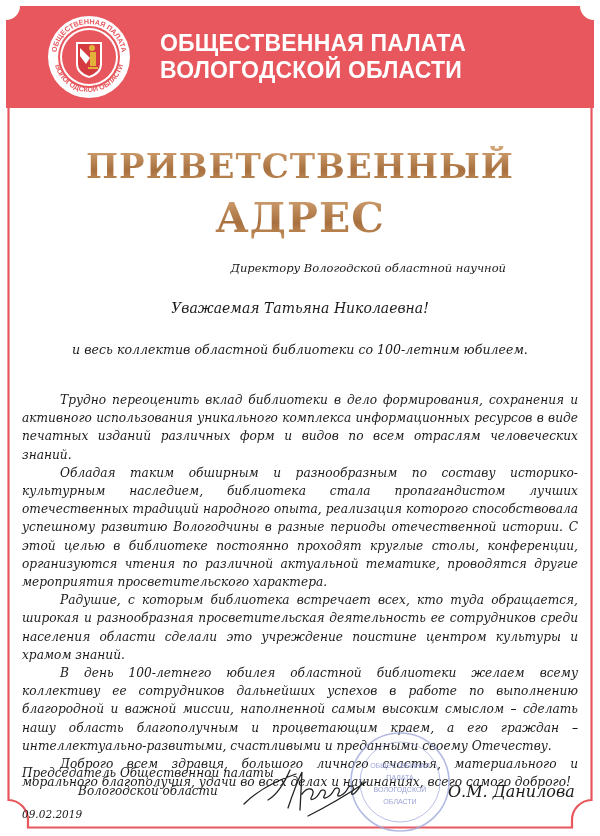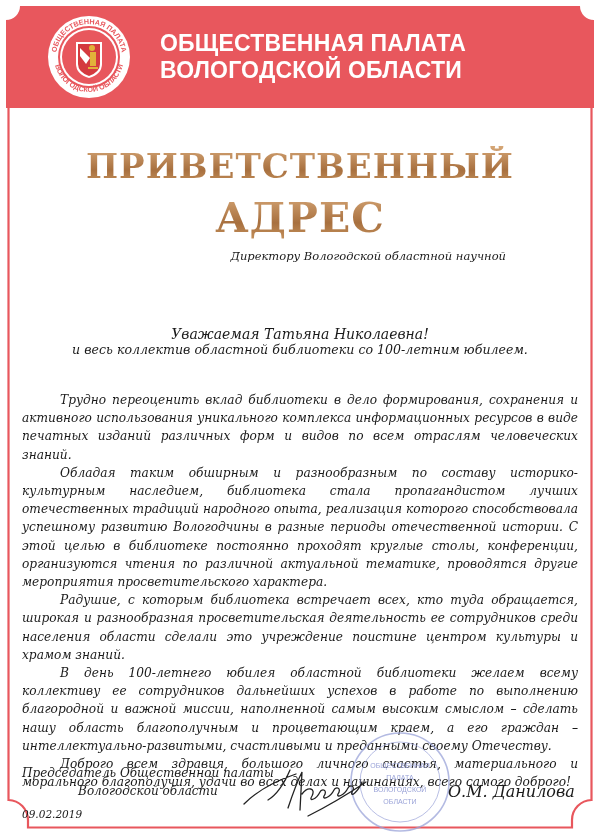--- a/index.html
+++ b/index.html
@@ -14,24 +14,24 @@
   .org-name div { white-space: nowrap; }
   .title { position: absolute; left: 0; width: 600px; text-align: center;
            font-family: "DejaVu Serif", serif; font-weight: bold;
            color: #b98552; letter-spacing: 1px;
            background: linear-gradient(180deg, #d6a777 0%, #a8703f 60%, #c8955f 100%);
            -webkit-background-clip: text; background-clip: text; text-decoration: underline;
            -webkit-text-fill-color: transparent; }
   .title-1 { top: 146px; font-size: 34px; }
   .title-2 { top: 194px; font-size: 41px; }
   .italic { font-family: "DejaVu Serif", serif; font-style: italic; text-align: center; }
-  .addressee { position: absolute; right: 94px; top: 248px; 
+  .addressee { position: absolute; right: 94px; top: 260px; 
                font-size: 11.5px; line-height: 17px; }
   .greeting { position: absolute; left: 0; width: 600px; top: 300px; text-align: center;
-              font-size: 14px; margin-top: 26px; }
+              font-size: 14px; }
   .intro { position: absolute; left: 0; width: 600px; top: 341px; text-align: center;
            font-size: 12.6px; line-height: 17px; }
   .body-text { position: absolute; left: 22px; width: 556px; top: 391px;
                font-size: 12.2px; line-height: 18.2px; text-align: justify; }
   .body-text p { margin: 0; text-indent: 38px; }
   .signer-title { position: absolute; left: 22px; top: 764px; font-size: 12px; line-height: 18px; }
   .sign-date { position: absolute; left: 22px; top: 808px; font-size: 10.5px; }
   .signer-name { position: absolute; left: 448px; top: 782px; font-size: 16px; }
   .stamp { position: absolute; left: 345px; top: 730px; width: 110px; height: 104px; }
   .signature { position: absolute; left: 238px; top: 760px; width: 150px; height: 58px; }

